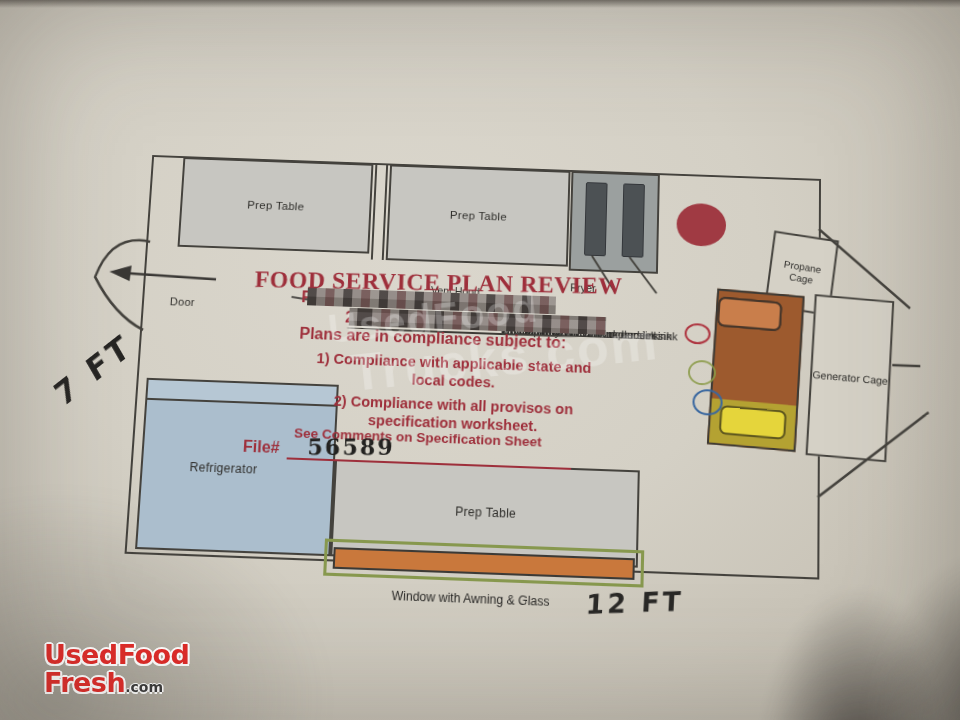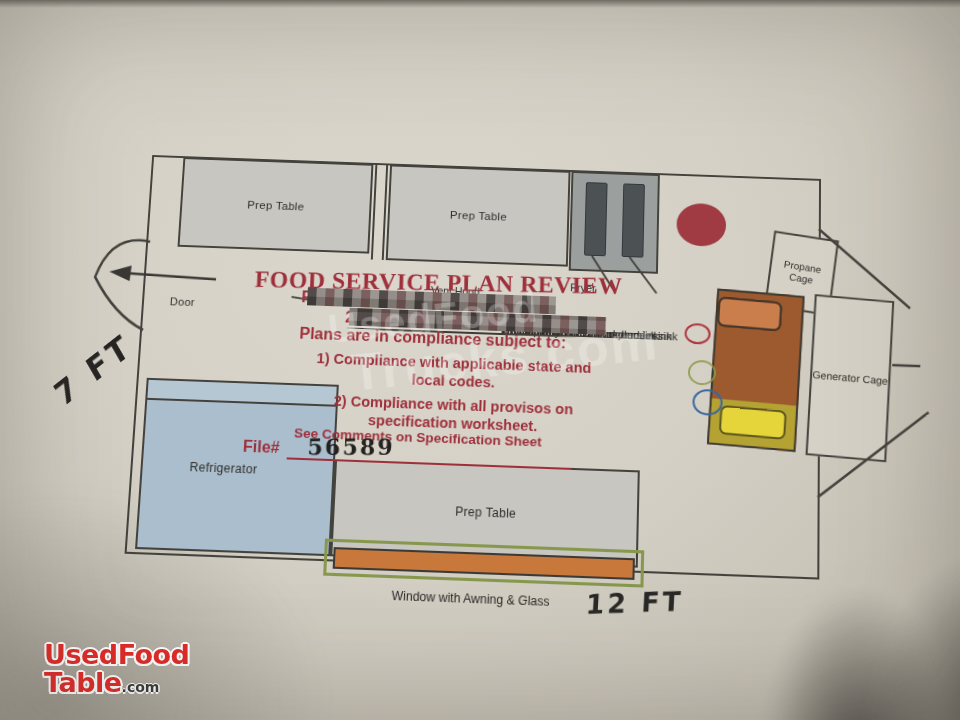--- a/index.html
+++ b/index.html
@@ -248,19 +248,19 @@
 <div id="width-annotation">7 FT</div>
 
 <div id="watermark">
   <div class="wm1">UsedFood</div>
   <div class="wm2">Trucks.com</div>
 </div>
 
 <div id="logo">
   <div class="logo-red">UsedFood</div>
   <div>
-    <span class="logo-red">Table</span><span class="logo-com">.com</span>
+    <span class="logo-red">Fresh</span><span class="logo-com">.com</span>
   </div>
 </div>
 
 <div id="finger-center" class="finger"></div>
 <div id="finger-right" class="finger"></div>
 <div id="vignette"></div>
 
 </body></html>

